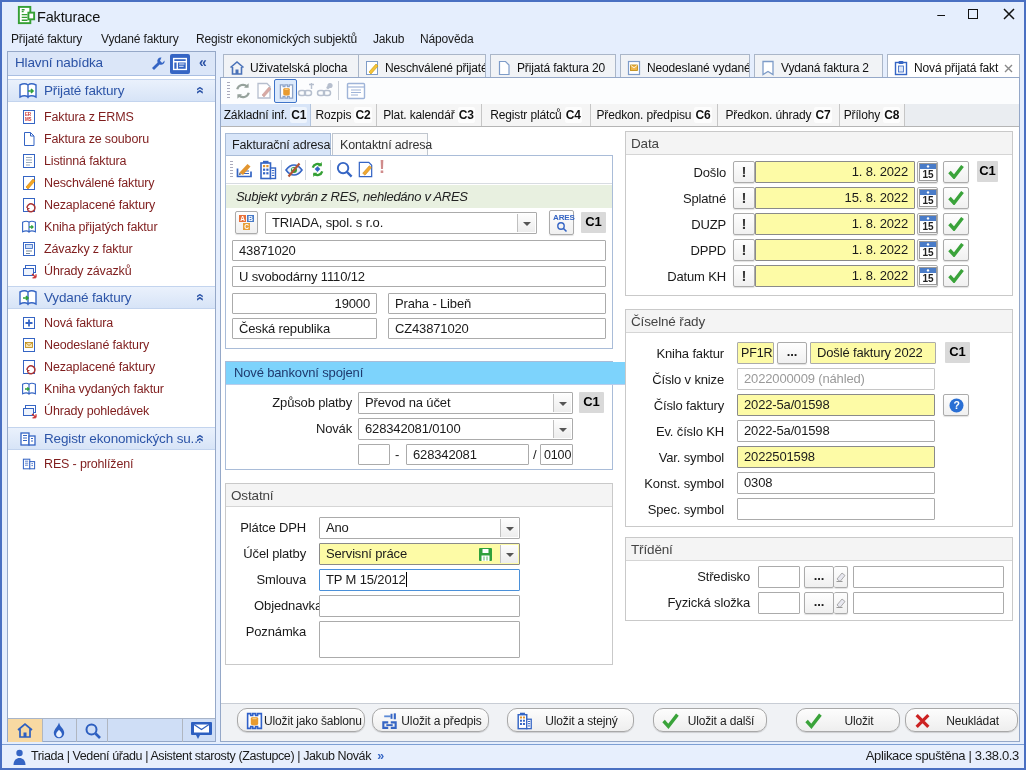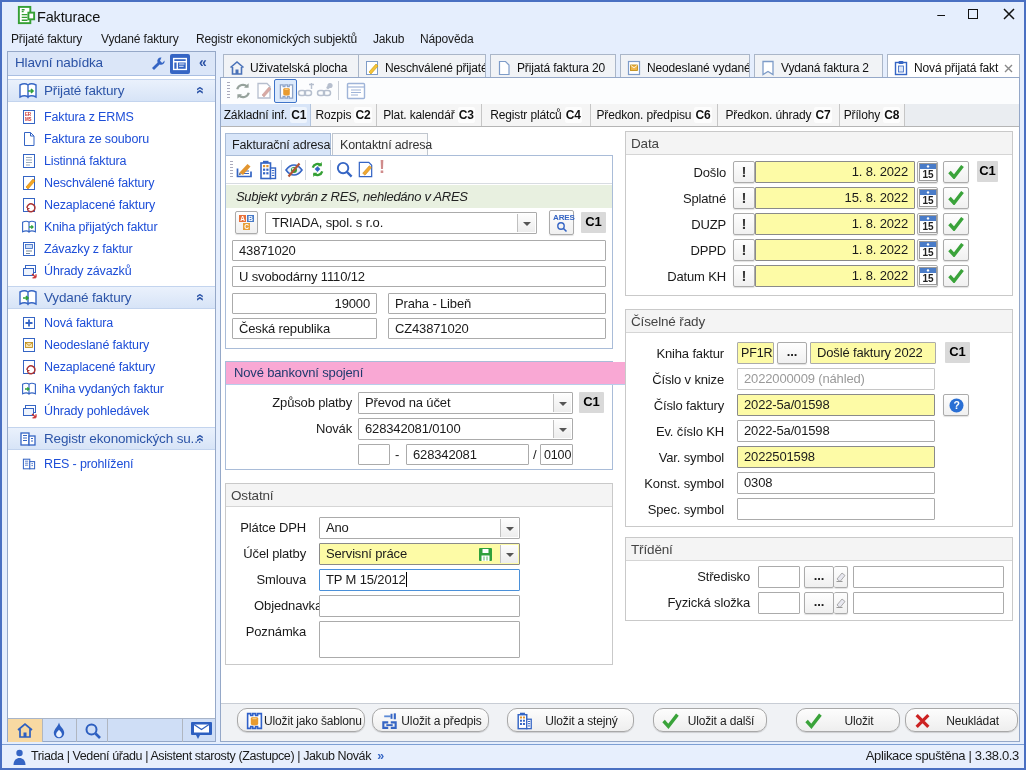--- a/index.html
+++ b/index.html
@@ -25,21 +25,21 @@
           background:linear-gradient(#fdfdfd,#ededed); border-left:1px solid #c0c0c0; }
   .arrowbtn:after { content:""; position:absolute; left:5px; top:8px;
           border-left:4px solid transparent; border-right:4px solid transparent; border-top:4px solid #555; }
   .sechead { position:absolute; left:0; width:207px; overflow:hidden; height:23px;
           background:linear-gradient(#eaf1fc,#d7e4f7); border-top:1px solid #c3d4ee; border-bottom:1px solid #c3d4ee; }
   .sechead span { position:absolute; left:36px; top:3px; font-size:13.5px; color:#2d55a8; }
   .sechead .chev { position:absolute; right:10px; top:2px; color:#2d55a8; font-size:14px;
           transform:rotate(90deg); font-weight:bold; }
   .sechead .si { position:absolute; left:10px; top:3px; width:20px; height:16px; }
   .nitem { position:absolute; left:0; width:207px; height:22px; overflow:hidden; }
-  .nitem span { position:absolute; left:36px; top:4px; font-size:12.5px; color:#1d4ed8; }
+  .nitem span { position:absolute; left:36px; top:4px; font-size:12.5px; color:#7f1d1d; }
   .nitem .ni { position:absolute; left:13px; top:3px; width:16px; height:16px; }
   .dtab { position:absolute; top:2px; height:25px; background:#f1f3f6; border:1px solid #aab6c8;
           border-bottom:none; overflow:hidden; }
   .dtab.active { background:#fff; height:26px; }
   .dtab .dti { position:absolute; left:5px; top:5px; width:16px; height:16px; }
   .dtab span { position:absolute; left:26px; top:6px; font-size:12px; color:#111; white-space:nowrap; }
   .stab { position:absolute; top:0; height:22px; background:#f5f5f5; border-right:1px solid #c6c6c6;
           font-size:12px; color:#111; text-align:center; line-height:23px; white-space:nowrap; overflow:hidden; }
   .stab b { background:#fdfdfd; padding:1px 1px; border-radius:2px; }
   .stab.active { background:#d8e5f8; border-right:1px solid #b2c4de; }
@@ -434,21 +434,21 @@
       <div class="chip" style="left:355px;top:56px;width:25px;height:21px;">C1</div>
       <div class="fld" style="left:6px;top:84px;width:374px;height:21px;">43871020</div>
       <div class="fld" style="left:6px;top:110px;width:374px;height:21px;">U svobodárny 1110/12</div>
       <div class="fld" style="left:6px;top:137px;width:145px;height:21px;text-align:right;">19000</div>
       <div class="fld" style="left:162px;top:137px;width:218px;height:21px;">Praha - Libeň</div>
       <div class="fld" style="left:6px;top:162px;width:145px;height:21px;">Česká republika</div>
       <div class="fld" style="left:162px;top:162px;width:218px;height:21px;">CZ43871020</div>
     </div>
 
     <div class="panel" style="left:4px;top:283px;width:388px;height:109px;border-color:#a9bcd8;">
-      <div class="abs" style="left:0;top:0;width:430px;height:23px;background:#f9a8d4;border-bottom:1px solid #b9cdeb;">
+      <div class="abs" style="left:0;top:0;width:430px;height:23px;background:#7dd3fc;border-bottom:1px solid #b9cdeb;">
         <div class="tx" style="left:8px;top:3px;color:#1f3a6e;font-size:13px;">Nové bankovní spojení</div>
       </div>
       <div class="lbl" style="left:0px;top:33px;width:126px;">Způsob platby</div>
       <div class="fld" style="left:132px;top:30px;width:215px;height:22px;">Převod na účet<div class="arrowbtn"></div></div>
       <div class="chip" style="left:353px;top:30px;width:25px;height:21px;">C1</div>
       <div class="lbl" style="left:0px;top:59px;width:126px;">Novák</div>
       <div class="fld" style="left:132px;top:56px;width:215px;height:22px;">628342081/0100<div class="arrowbtn"></div></div>
       <div class="fld" style="left:132px;top:82px;width:32px;height:21px;"></div>
       <div class="tx" style="left:169px;top:85px;">-</div>
       <div class="fld" style="left:180px;top:82px;width:123px;height:21px;">628342081</div>

